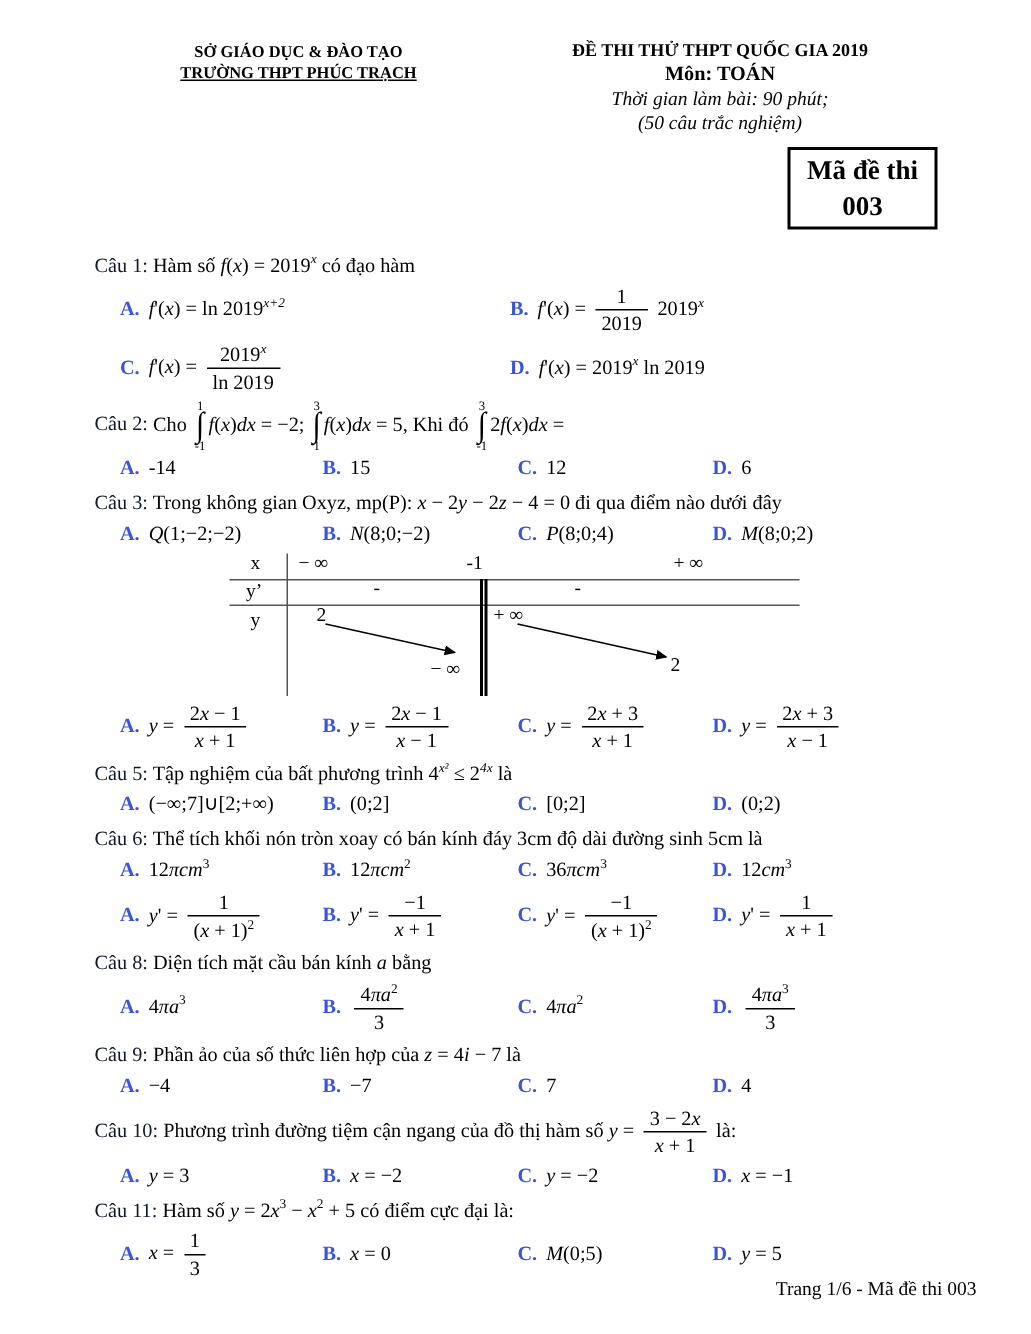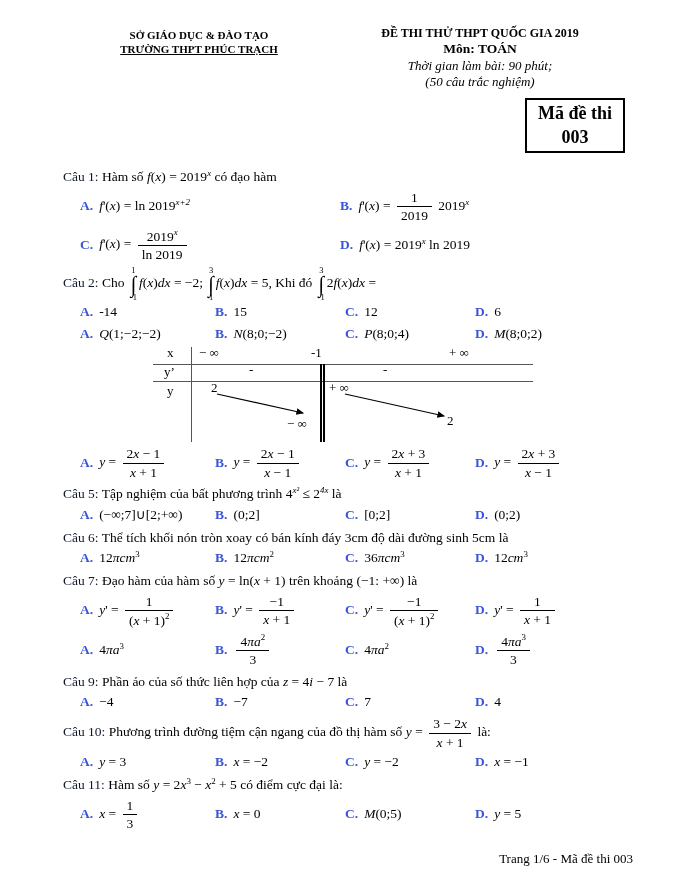--- a/index.html
+++ b/index.html
@@ -42,21 +42,21 @@
   .intg .isym{font-size:20px;line-height:0.9;transform:scaleY(1.15);}
 
   
   .bbt{position:relative;width:395px;height:95px;margin:3px 0 3px 88px;font-size:13px;}
   .bbt .tl{position:absolute;white-space:nowrap;}
   .bbt .vline{position:absolute;left:40px;top:0;width:1px;height:95px;background:#555;}
   .bbt .hline{position:absolute;left:2px;width:380px;height:1px;background:#555;}
   .bbt .dbar{position:absolute;top:17px;width:1.5px;height:78px;background:#000;}
   .bbt .arrows{position:absolute;left:0;top:0;}
 
-  .footer{position:absolute;top:851px;right:54px;font-size:13px;}
+  .footer{position:absolute;top:851px;right:36px;font-size:13px;}
 </style>
 </head>
 <body>
 
 <div class="page">
 
   <div class="header">
     <div class="h-left">
       <div>SỞ GIÁO DỤC &amp; ĐÀO TẠO</div>
       <div class="ul">TRƯỜNG THPT PHÚC TRẠCH</div>
@@ -125,20 +125,21 @@
             <span class="ol">C.</span>
             <span class="otext">12</span>
           </span>
           <span class="opt">
             <span class="ol">D.</span>
             <span class="otext">6</span>
           </span>
         </div>
       </div>
       <div class="q">
+        <div class="qhead"><span class="qlabel">Câu 3:</span> <span class="qstem">Trong không gian Oxyz, mp(P): <span class="mi">x</span> − 2<span class="mi">y</span> − 2<span class="mi">z</span> − 4 = 0 đi qua điểm nào dưới đây</span></div>
         <div class="optrow c4">
           <span class="opt">
             <span class="ol">A.</span>
             <span class="otext"><span class="mi">Q</span>(1;−2;−2)</span>
           </span>
           <span class="opt">
             <span class="ol">B.</span>
             <span class="otext"><span class="mi">N</span>(8;0;−2)</span>
           </span>
           <span class="opt">
@@ -235,41 +236,41 @@
             <span class="ol">C.</span>
             <span class="otext">36<span class="mi">πcm</span><span class="msup">3</span></span>
           </span>
           <span class="opt">
             <span class="ol">D.</span>
             <span class="otext">12<span class="mi">cm</span><span class="msup">3</span></span>
           </span>
         </div>
       </div>
       <div class="q">
-        <div class="qhead"><span class="qlabel">Câu 7:</span> <span class="qstem">Đạo hàm của hàm số <span class="mi">y</span> = ln(<span class="mi">x</span> + 1)  trên khoảng (−1: +∞)  là</span></div>
         <div class="optrow c4">
           <span class="opt">
             <span class="ol">A.</span>
             <span class="otext"><span class="mi">y</span>' = <span class="frac"><span class="num">1</span><span class="den">(<span class="mi">x</span> + 1)<span class="msup">2</span></span></span></span>
           </span>
           <span class="opt">
             <span class="ol">B.</span>
             <span class="otext"><span class="mi">y</span>' = <span class="frac"><span class="num">−1</span><span class="den"><span class="mi">x</span> + 1</span></span></span>
           </span>
           <span class="opt">
             <span class="ol">C.</span>
             <span class="otext"><span class="mi">y</span>' = <span class="frac"><span class="num">−1</span><span class="den">(<span class="mi">x</span> + 1)<span class="msup">2</span></span></span></span>
           </span>
           <span class="opt">
             <span class="ol">D.</span>
             <span class="otext"><span class="mi">y</span>' = <span class="frac"><span class="num">1</span><span class="den"><span class="mi">x</span> + 1</span></span></span>
           </span>
         </div>
       </div>
       <div class="q">
+        <div class="qhead"><span class="qlabel">Câu 8:</span> <span class="qstem">Diện tích mặt cầu bán kính <span class="mi">a</span> bằng</span></div>
         <div class="optrow c4">
           <span class="opt">
             <span class="ol">A.</span>
             <span class="otext">4<span class="mi">πa</span><span class="msup">3</span></span>
           </span>
           <span class="opt">
             <span class="ol">B.</span>
             <span class="otext"><span class="frac"><span class="num">4<span class="mi">πa</span><span class="msup">2</span></span><span class="den">3</span></span></span>
           </span>
           <span class="opt">

